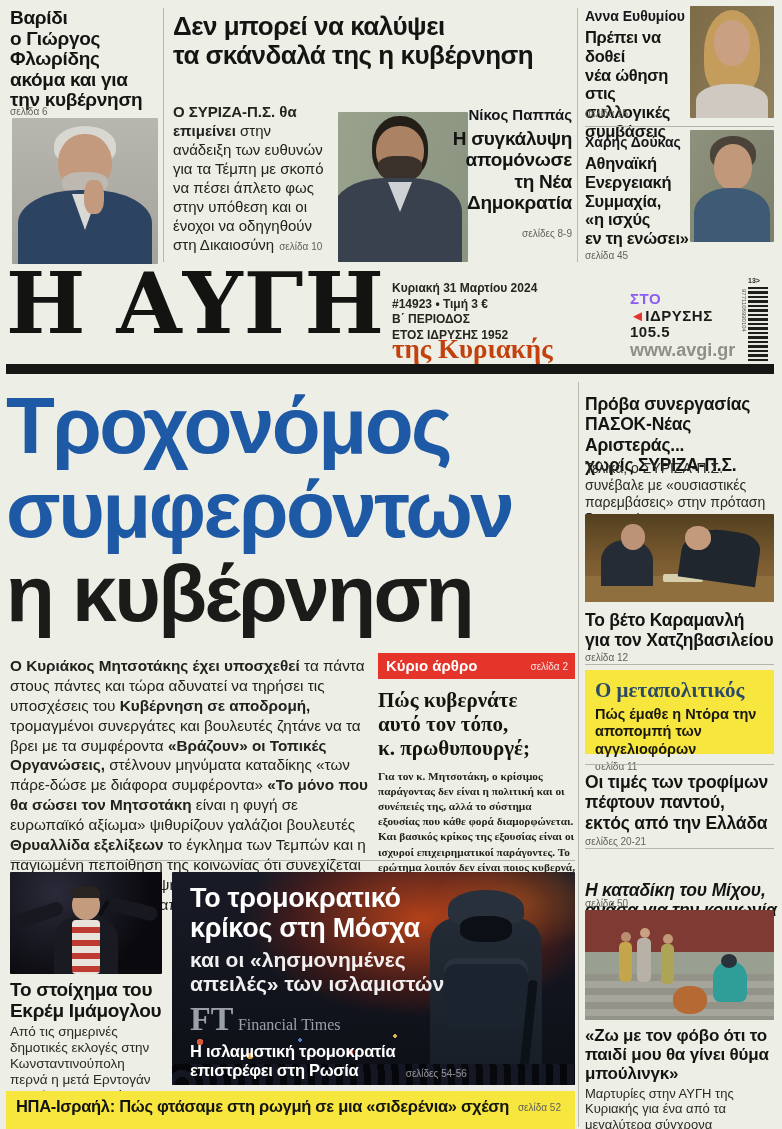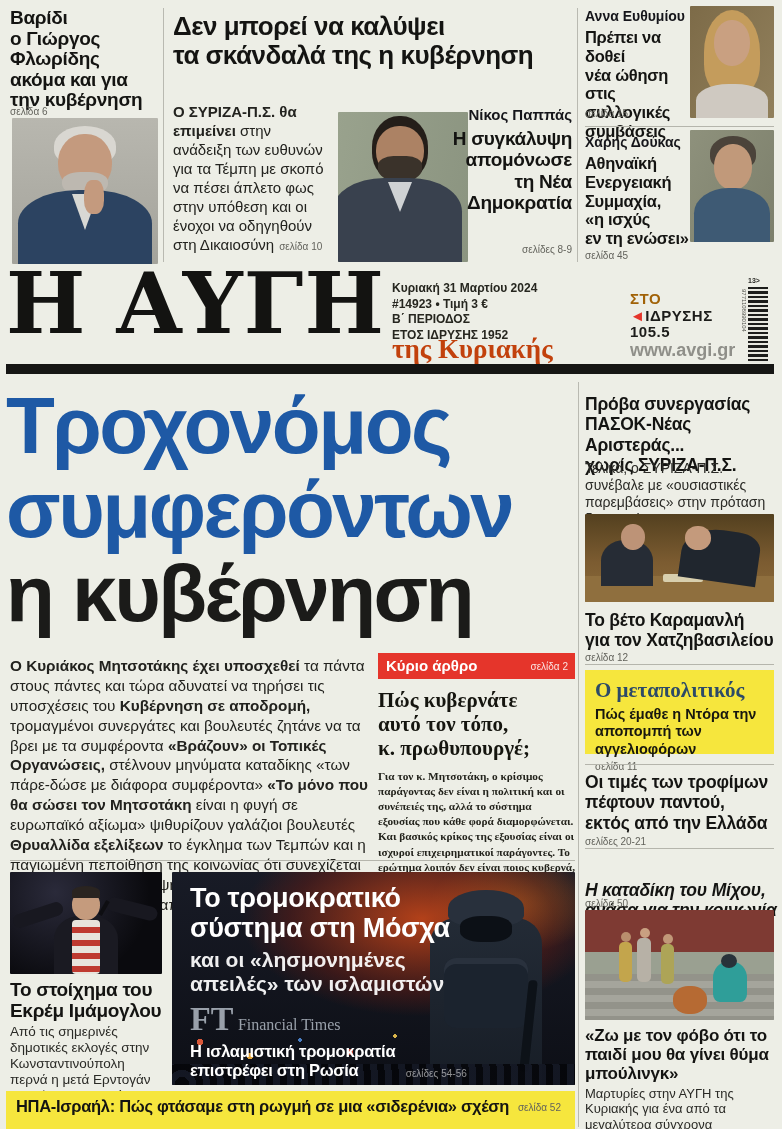--- a/index.html
+++ b/index.html
@@ -55,21 +55,21 @@
     <div class="ph" style="left:40px;top:44px;width:44px;height:26px;border-radius:35% 35% 50% 50%;background:#3a322a;"></div>
     <div class="ph" style="left:-6px;top:66px;width:130px;height:84px;border-radius:40% 40% 0 0;background:#39414e;"></div>
     <div class="ph" style="left:50px;top:70px;width:24px;height:30px;background:#cfd2d4;clip-path:polygon(0 0,100% 0,50% 100%);"></div>
   </div>
 
   <div class="abs kicker" style="left:462px;top:106px;width:110px;text-align:right;font-size:15px;">Νίκος Παππάς</div>
   <div class="abs hl pl" style="left:448px;top:128px;width:124px;text-align:right;font-size:19px;line-height:1.12;">Η συγκάλυψη
 απομόνωσε
 τη Νέα
 Δημοκρατία</div>
-  <div class="abs pg" style="left:448px;top:244px;width:124px;text-align:right;">σελίδες 8-9</div>
+  <div class="abs pg" style="left:448px;top:228px;width:124px;text-align:right;">σελίδες 8-9</div>
 
   <div class="abs vrule" style="left:577px;top:8px;height:254px;"></div>
 
   <div class="abs kicker" style="left:585px;top:8px;">Αννα Ευθυμίου</div>
   <div class="abs hl pl" style="left:585px;top:28px;width:104px;font-size:16.5px;line-height:1.14;">Πρέπει να δοθεί
 νέα ώθηση στις
 συλλογικές
 συμβάσεις</div>
   <div class="abs pg" style="left:585px;top:108px;">σελίδα 15</div>
   <div class="photo" style="left:690px;top:6px;width:84px;height:112px;background:linear-gradient(120deg,#7d6b48,#91805c);">
@@ -97,21 +97,21 @@
 
   <div class="abs" style="left:392px;top:281px;font-size:12px;font-weight:bold;line-height:1.3;color:#26261f;">
     <div>Κυριακή 31 Μαρτίου 2024</div>
     <div>#14923  • Τιμή 3 €</div>
     <div>Β΄ ΠΕΡΙΟΔΟΣ</div>
     <div>ΕΤΟΣ ΙΔΡΥΣΗΣ 1952</div>
   </div>
   <div class="abs serif" style="left:392px;top:334px;font-size:27px;font-weight:bold;color:#c2410c;">της Κυριακής</div>
 
   <div class="abs" style="left:630px;top:291px;font-size:15px;font-weight:bold;line-height:1.1;letter-spacing:0.5px;">
-    <div style="color:#a16207;">ΣΤΟ</div>
+    <div style="color:#8b5cf6;">ΣΤΟ</div>
     <div><span style="color:#e5352b;">◄</span><span style="color:#1c1c1a;">ΙΔΡΥΣΗΣ</span></div>
     <div style="color:#1c1c1a;">105.5</div>
   </div>
   <div class="abs" style="left:630px;top:340px;font-size:18px;font-weight:bold;color:#8f8f89;">www.avgi.gr</div>
 
   <div class="abs" style="left:748px;top:277px;">
     <div style="font-size:7px;color:#2a2a26;font-weight:bold;">13&gt;</div>
     <div style="width:20px;height:76px;margin-top:3px;background:repeating-linear-gradient(to bottom,#1d1d1b 0 2px,#e8e8e0 2px 4px,#1d1d1b 4px 7px,#e8e8e0 7px 9px);"></div>
     <div style="position:absolute;left:-7px;top:12px;font-size:6px;color:#55554f;writing-mode:vertical-rl;">9771108990104</div>
   </div>
@@ -229,21 +229,21 @@
     <div class="ph" style="left:352px;top:108px;width:9px;height:92px;border-radius:4px;background:#0d1218;transform:rotate(6deg);"></div>
     <div class="ph" style="left:0;top:192px;width:403px;height:21px;background:repeating-radial-gradient(circle at 10px 20px,#05060a 0 7px,#141824 7px 14px);opacity:.9;"></div>
     <div class="ph" style="left:8px;top:150px;width:240px;height:50px;background:
          radial-gradient(circle 3px at 20px 20px,#d9583a 98%,transparent),
          radial-gradient(circle 3px at 70px 34px,#e0a33c 98%,transparent),
          radial-gradient(circle 2px at 120px 18px,#4a7ec2 98%,transparent),
          radial-gradient(circle 3px at 170px 30px,#c24a3a 98%,transparent),
          radial-gradient(circle 2px at 215px 14px,#d9b44a 98%,transparent);"></div>
 
     <div class="ph hl pl wh" style="left:18px;top:12px;font-size:27px;line-height:1.1;letter-spacing:-0.3px;">Το τρομοκρατικό
-σύστημα στη Μόσχα</div>
+κρίκος στη Μόσχα</div>
     <div class="ph pl" style="left:18px;top:76px;font-size:21px;line-height:1.12;color:rgba(255,255,255,.93);">και οι «λησμονημένες
 απειλές» των ισλαμιστών</div>
     <div class="ph" style="left:18px;top:128px;">
       <span class="serif" style="font-size:34px;font-weight:bold;color:#99a0aa;">FT</span>
       <span class="serif" style="font-size:16px;color:#99a0aa;">Financial Times</span>
     </div>
     <div class="ph" style="left:18px;top:170px;">
       <span class="hl pl wh" style="font-size:16.5px;line-height:1.18;display:inline-block;vertical-align:bottom;">Η ισλαμιστική τρομοκρατία
 επιστρέφει στη Ρωσία</span>
       <span style="font-size:10px;color:rgba(255,255,255,.55);margin-left:6px;">σελίδες 54-56</span>

